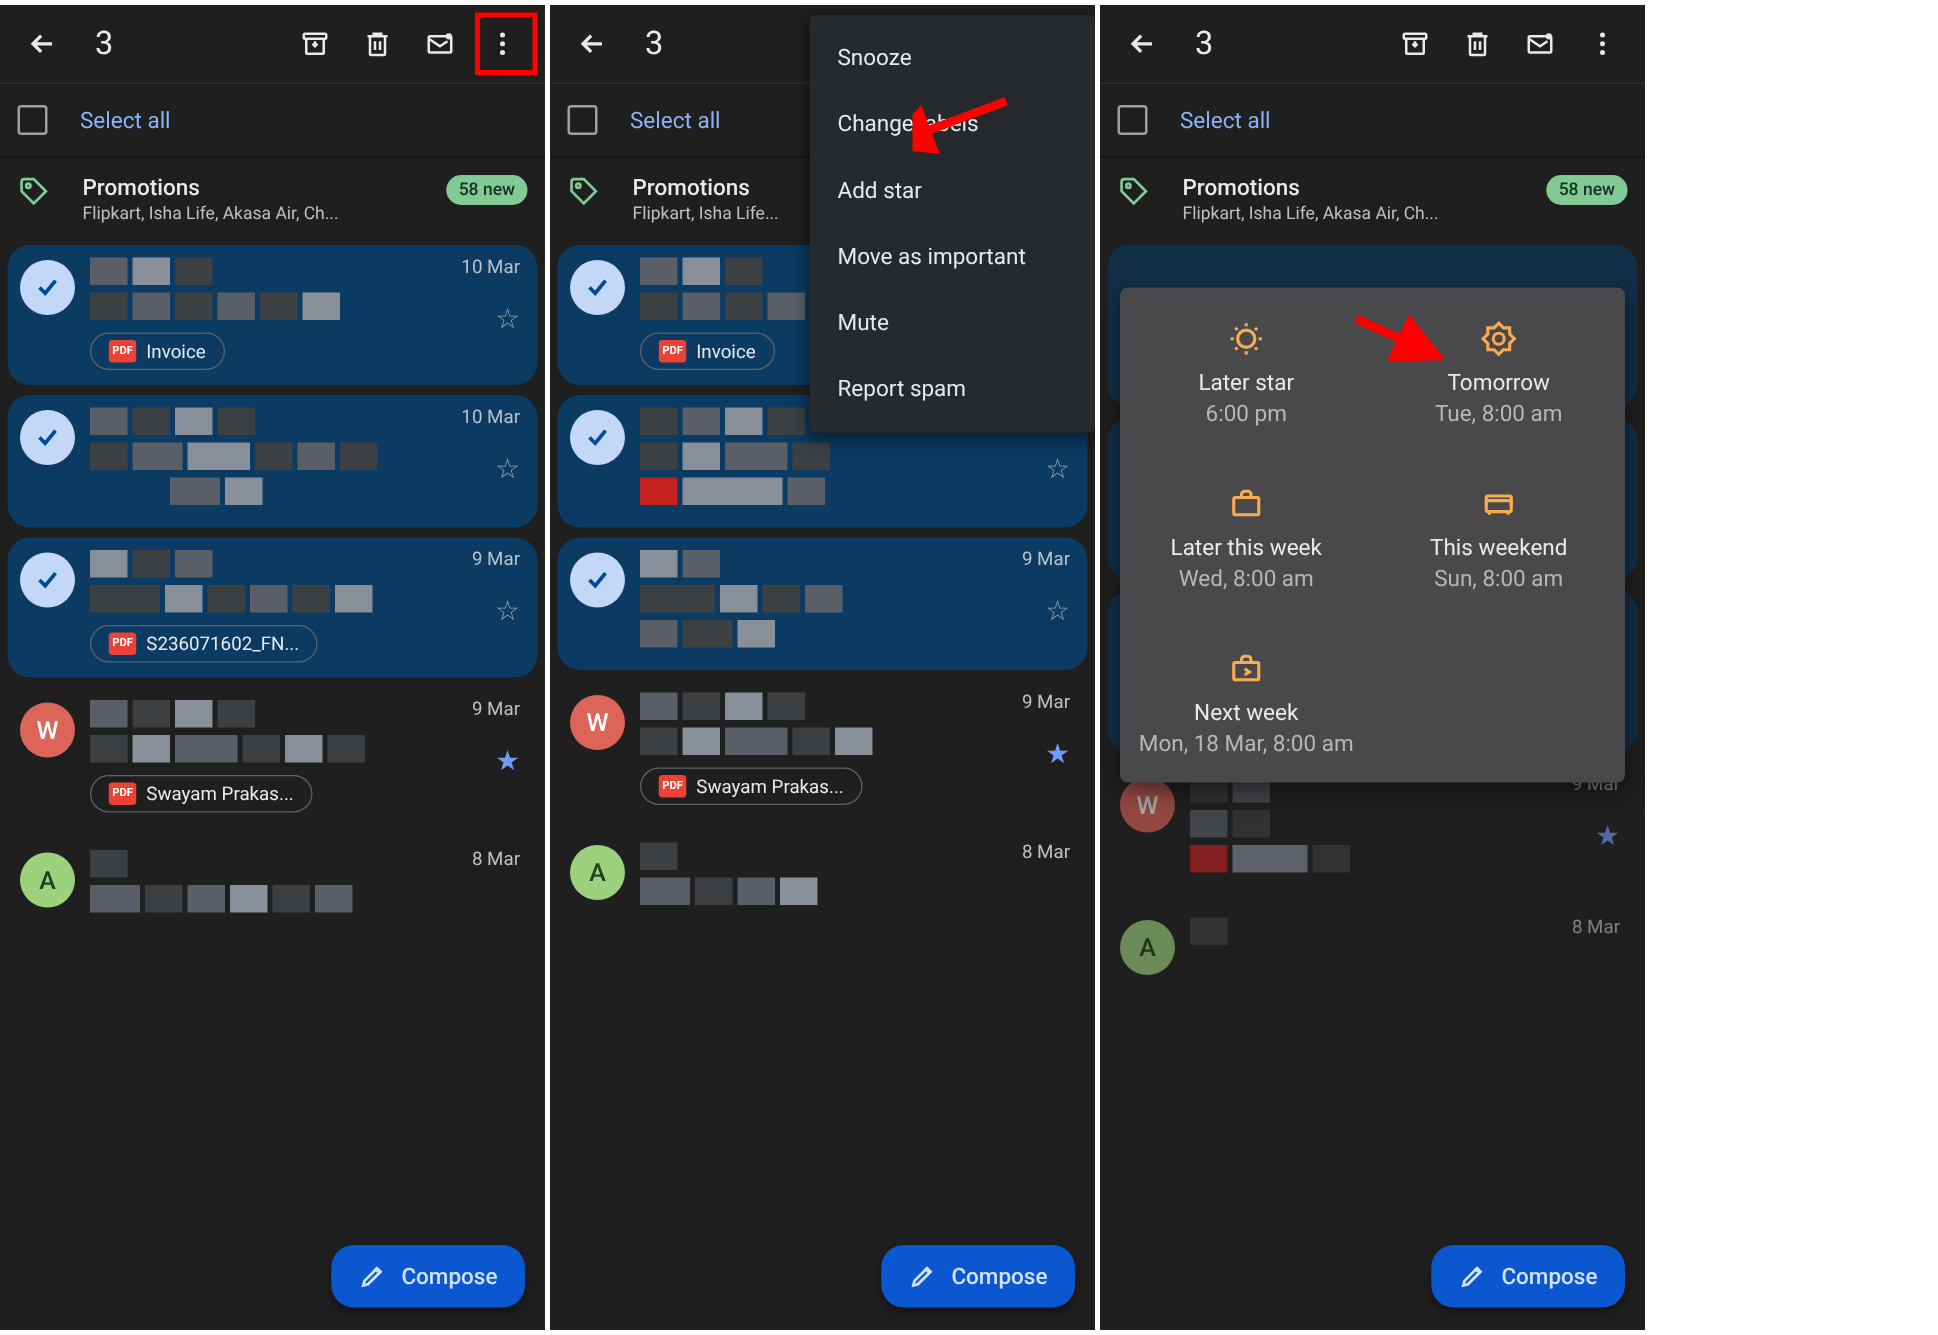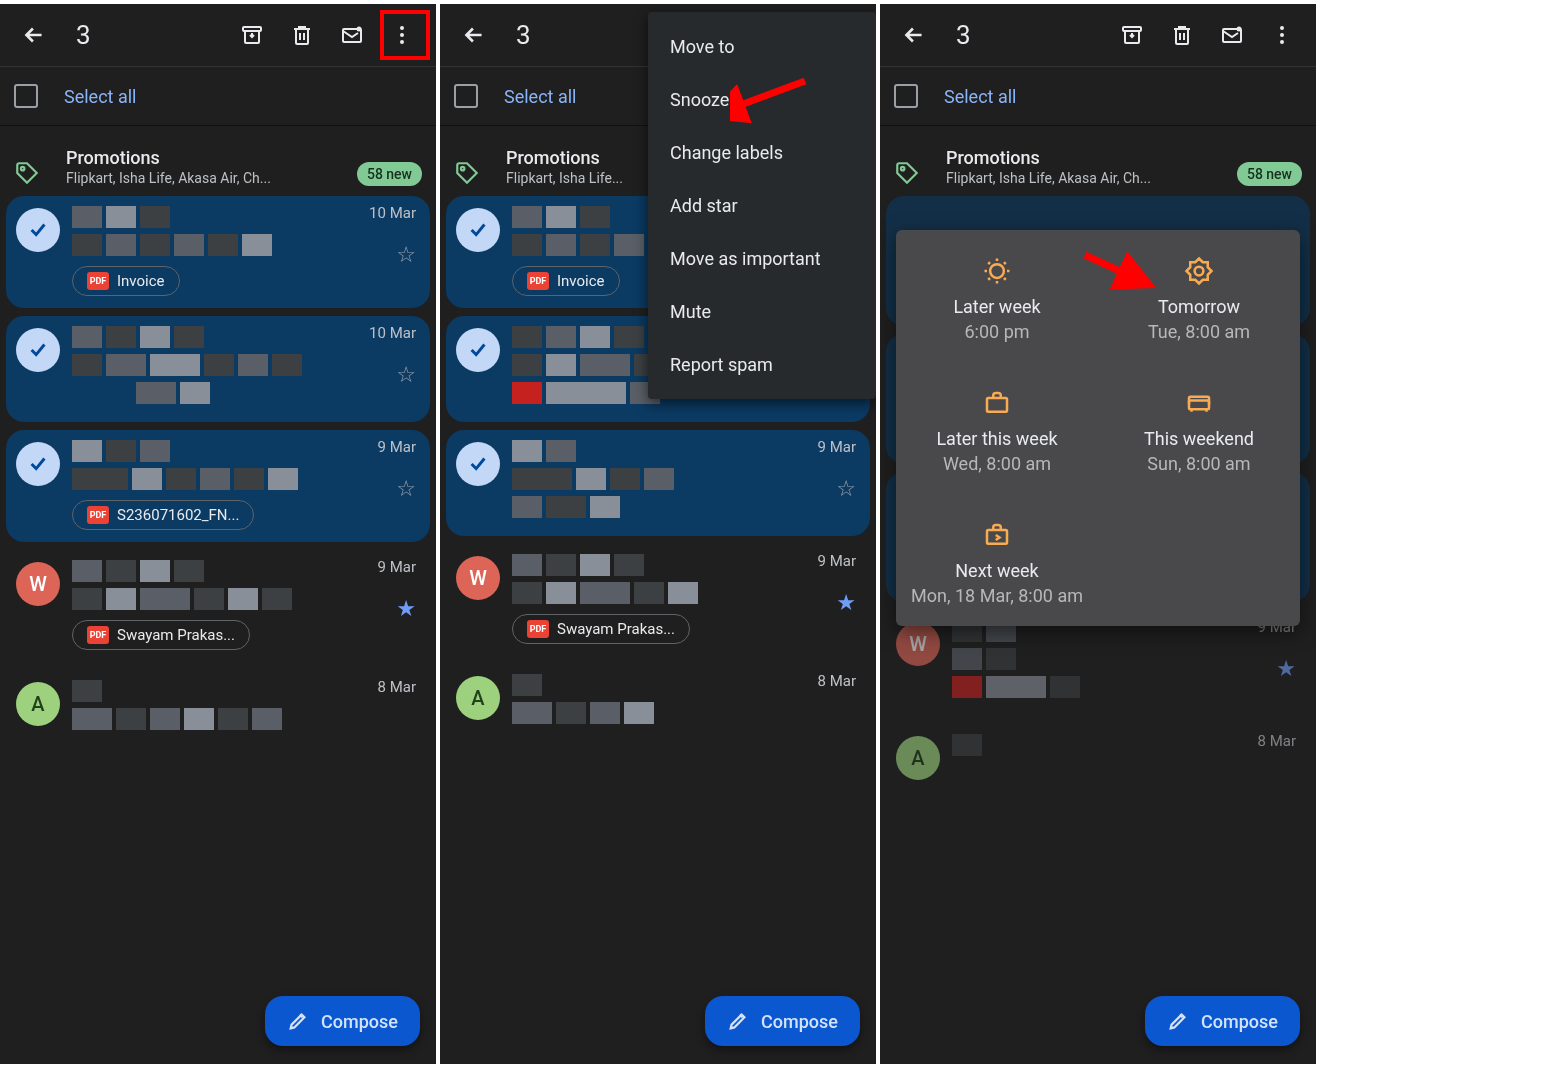--- a/index.html
+++ b/index.html
@@ -62,36 +62,35 @@
     border-radius: 3px;
   }
   .select-all-text {
     color: #8ab4f8;
     font-size: 18px;
   }
   
   .promo {
     height: 60px;
     display: flex;
-    align-items: flex-end;
+    align-items: flex-start;
     padding: 14px 14px 0 14px;
     gap: 26px;
   }
   .promo .tag-icon { color: #81c995; }
   .promo-content { flex: 1; }
   .promo-title { font-size: 18px; font-weight: 500; color: #e8eaed; }
   .promo-sub { font-size: 14px; color: #bdc1c6; margin-top: 2px; }
   .badge {
     background: #81c995;
     color: #16321e;
     padding: 4px 10px;
     border-radius: 14px;
     font-size: 14px;
     font-weight: 500;
-    margin-top: 26px;
   }
   
   .list { padding: 10px 6px 0 6px; }
   .email {
     border-radius: 18px;
     padding: 10px 10px 12px 10px;
     display: flex;
     gap: 12px;
     margin-bottom: 8px;
     position: relative;
@@ -588,21 +587,20 @@
   </div>
 
   <div class="fab">
     <svg width="22" height="22" viewBox="0 0 24 24" fill="none" stroke="#d3e3fd" stroke-width="2.4">
         <path d="M4 20l4-1 11-11-3-3L5 16l-1 4zM14 5l3 3"></path>
       </svg>
     <span>Compose</span>
   </div>
 
   <div class="menu">
-    <div class="menu-item">Move to</div>
     <div class="menu-item">Snooze</div>
     <div class="menu-item">Change labels</div>
     <div class="menu-item">Add star</div>
     <div class="menu-item">Move as important</div>
     <div class="menu-item">Mute</div>
     <div class="menu-item">Report spam</div>
   </div>
 
   <div class="arrow" style="top:72px;left:290px">
     <svg width="80" height="50" viewBox="0 0 80 50">
@@ -720,21 +718,21 @@
   </div>
 
   <div class="sheet">
     <div class="cell">
       <div class="sicn">
         <svg width="30" height="30" viewBox="0 0 24 24" fill="none" stroke="#f9ab53" stroke-width="2">
             <circle cx="12" cy="12" r="5.5"></circle>
             <path d="M12 2v2M12 20v2M2 12h2M20 12h2M5 5l1.4 1.4M17.6 17.6L19 19M5 19l1.4-1.4M17.6 6.4L19 5"></path>
           </svg>
       </div>
-      <div class="cell-title">Later week</div>
+      <div class="cell-title">Later star</div>
       <div class="cell-sub">6:00 pm</div>
     </div>
     <div class="cell">
       <div class="sicn">
         <svg width="30" height="30" viewBox="0 0 24 24" fill="none" stroke="#f9ab53" stroke-width="2">
             <polygon points="12,2 15,5 19,5 19,9 22,12 19,15 19,19 15,19 12,22 9,19 5,19 5,15 2,12 5,9 5,5 9,5"></polygon>
             <circle cx="12" cy="12" r="3.5"></circle>
           </svg>
       </div>
       <div class="cell-title">Tomorrow</div>

